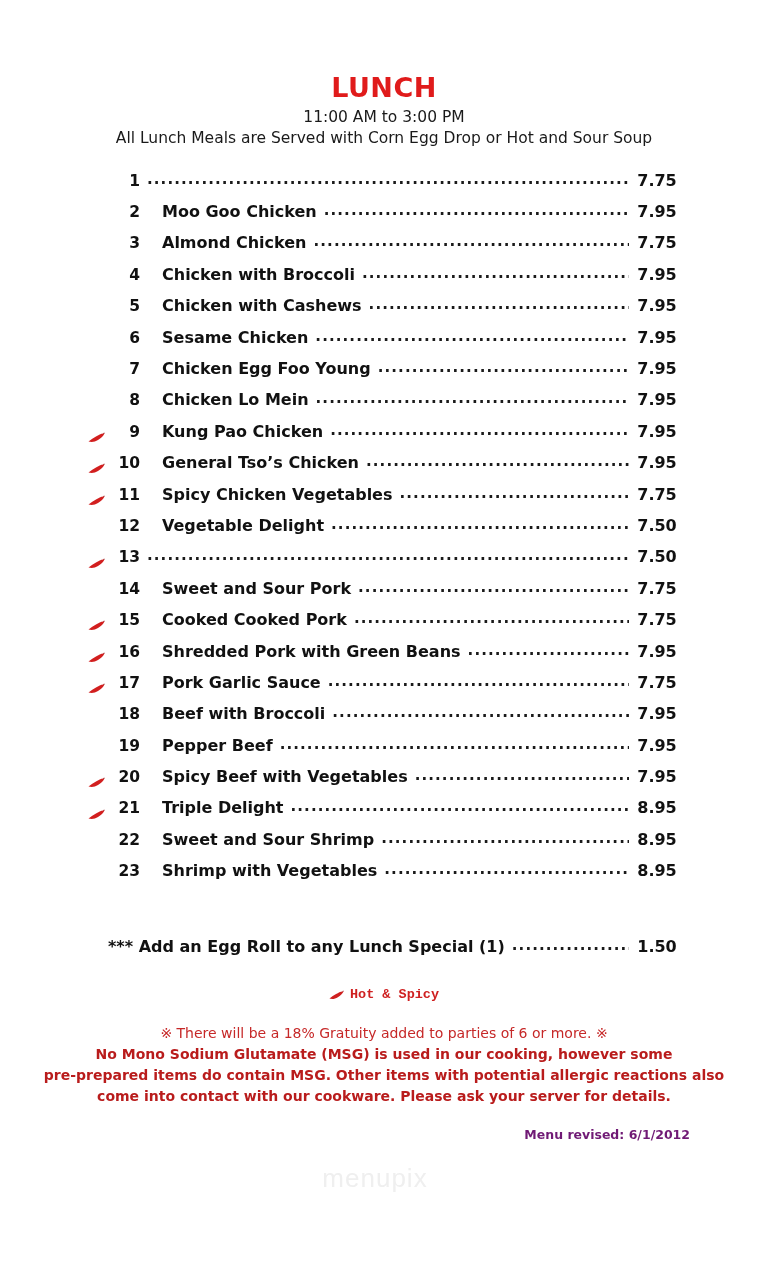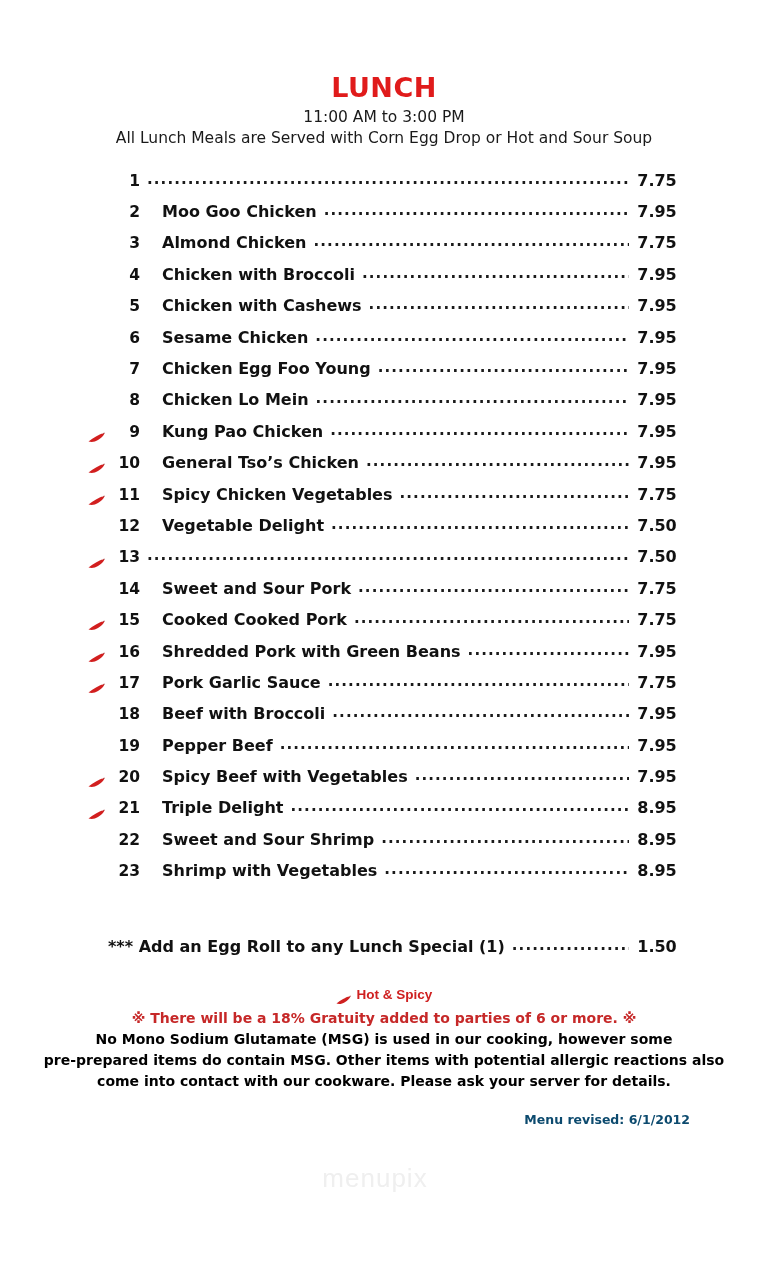--- a/index.html
+++ b/index.html
@@ -147,57 +147,57 @@
     color: #111111;
   }
 
   
   .footer {
     margin-top: 30px;
     text-align: center;
   }
 
   .hotspicy-line {
-    font-family: Liberation Sans, sans-serif;
+    font-family: Liberation Mono, monospace;
     font-size: 13.5px;
     font-weight: bold;
     color: #cf2020;
     display: flex;
-    align-items: flex-end;
+    align-items: center;
     justify-content: center;
     gap: 6px;
     line-height: 1.4;
   }
 
   .hotspicy-line .chili { width: 15px; height: 10px; }
 
   .gratuity-line {
     font-family: "DejaVu Sans", sans-serif;
     font-size: 14px;
-    font-weight: bold;
+    font-weight: normal;
     color: #c62828;
     line-height: 1.5;
-    margin-top: 3px;
+    margin-top: 18px;
   }
 
   .msg-block {
     font-family: "DejaVu Sans", sans-serif;
     font-size: 14px;
     font-weight: bold;
-    color: #000000;
+    color: #b91c1c;
     line-height: 1.52;
   }
 
   .msg-block div { white-space: nowrap; }
 
   .revised {
     font-family: "DejaVu Sans", sans-serif;
     font-size: 12.5px;
     font-weight: bold;
-    color: #0c4a6e;
+    color: #701a75;
     text-align: right;
     padding-right: 78px;
     margin-top: 20px;
     padding-left: 32px;
   }
 
   
   .watermark {
     position: absolute;
     left: 0;

